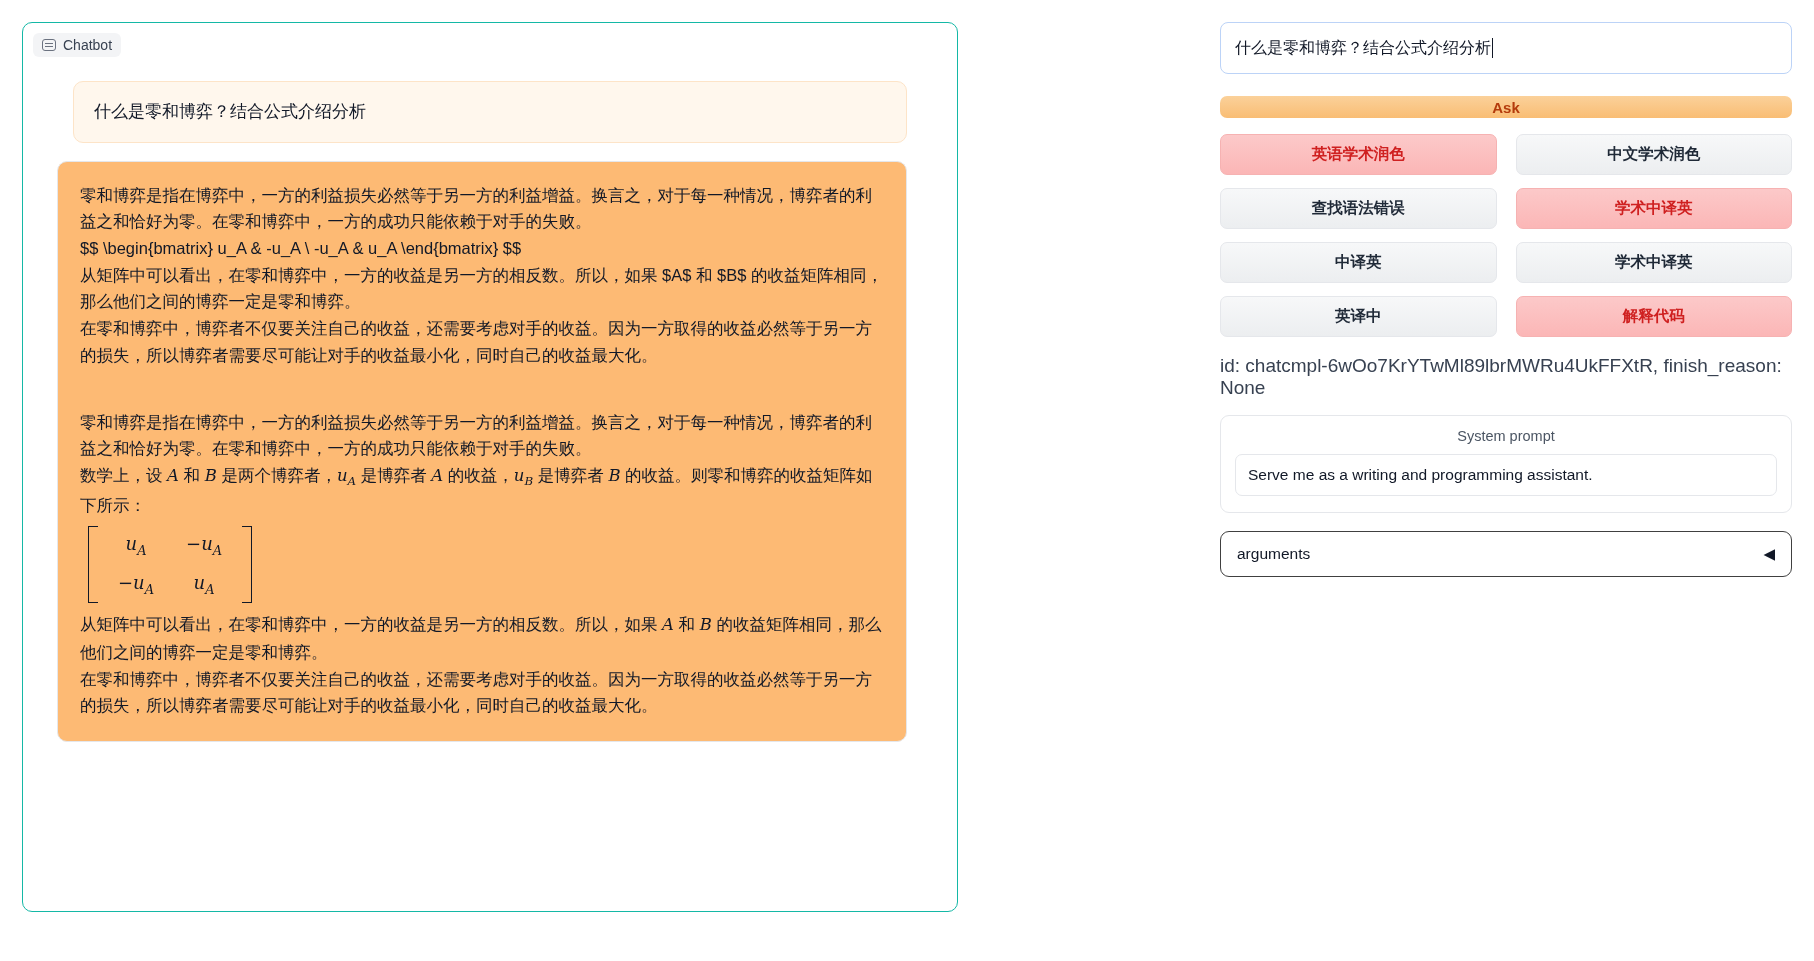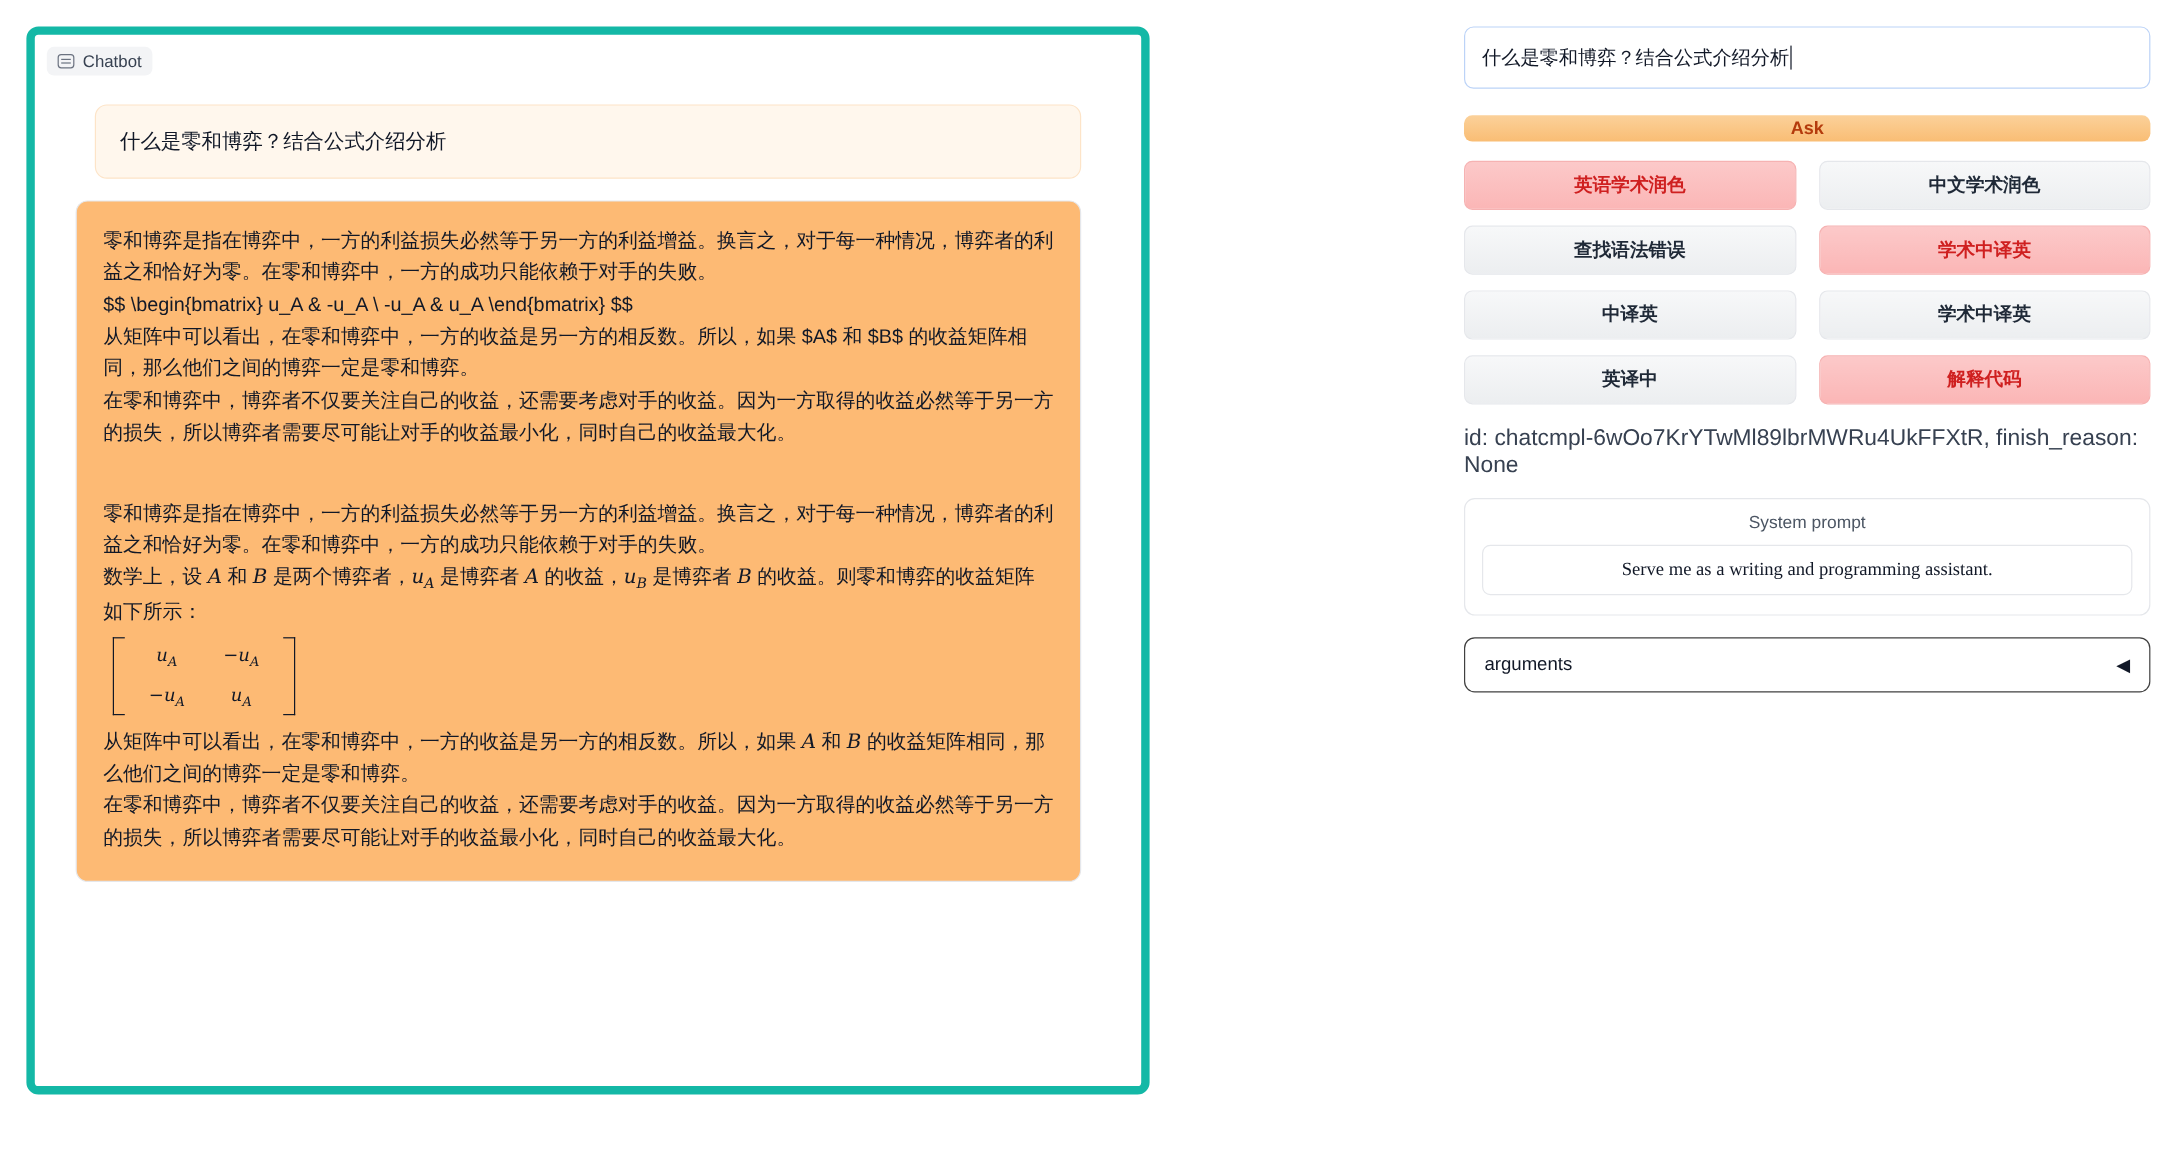--- a/index.html
+++ b/index.html
@@ -19,21 +19,21 @@
     overflow: hidden;
   }
 
   
   .chatbot-panel {
     position: absolute;
     left: 22px;
     top: 22px;
     width: 936px;
     height: 890px;
-    border: 7px solid #14b8a6;
+    border: 1px solid #14b8a6;
     border-radius: 10px;
     background: #ffffff;
   }
   .chatbot-label {
     display: inline-flex;
     align-items: center;
     gap: 7px;
     margin: 10px 0 0 10px;
     padding: 4px 9px;
     background: #f3f4f6;
@@ -103,21 +103,21 @@
     border-top: 1.4px solid #111827;
     border-bottom: 1.4px solid #111827;
   }
   .matrix .bracket.left { border-left: 1.4px solid #111827; }
   .matrix .bracket.right { border-right: 1.4px solid #111827; }
   .matrix table { border-collapse: collapse; margin: 0 4px; }
   .matrix td {
     padding: 3px 16px;
     text-align: center;
     font-style: italic;
-    font-size: 15px;
+    font-size: 18px;
   }
   .matrix td sub { font-size: 0.72em; }
 
   
   .right-col {
     position: absolute;
     left: 1220px;
     top: 22px;
     width: 572px;
   }
@@ -206,22 +206,21 @@
     width: 100%;
     height: 42px;
     border: 1px solid #e5e7eb;
     border-radius: 7px;
     background: #ffffff;
     padding: 0 12px;
     display: flex;
     align-items: center;
     font-size: 15.5px;
     color: #111827;
-    font-family: Liberation Serif, serif;
-    justify-content: center;
+    font-family: Liberation Sans, sans-serif;
   }
 
   .accordion {
     margin-top: 18px;
     border: 1px solid #404040;
     border-radius: 9px;
     height: 46px;
     display: flex;
     align-items: center;
     justify-content: space-between;

